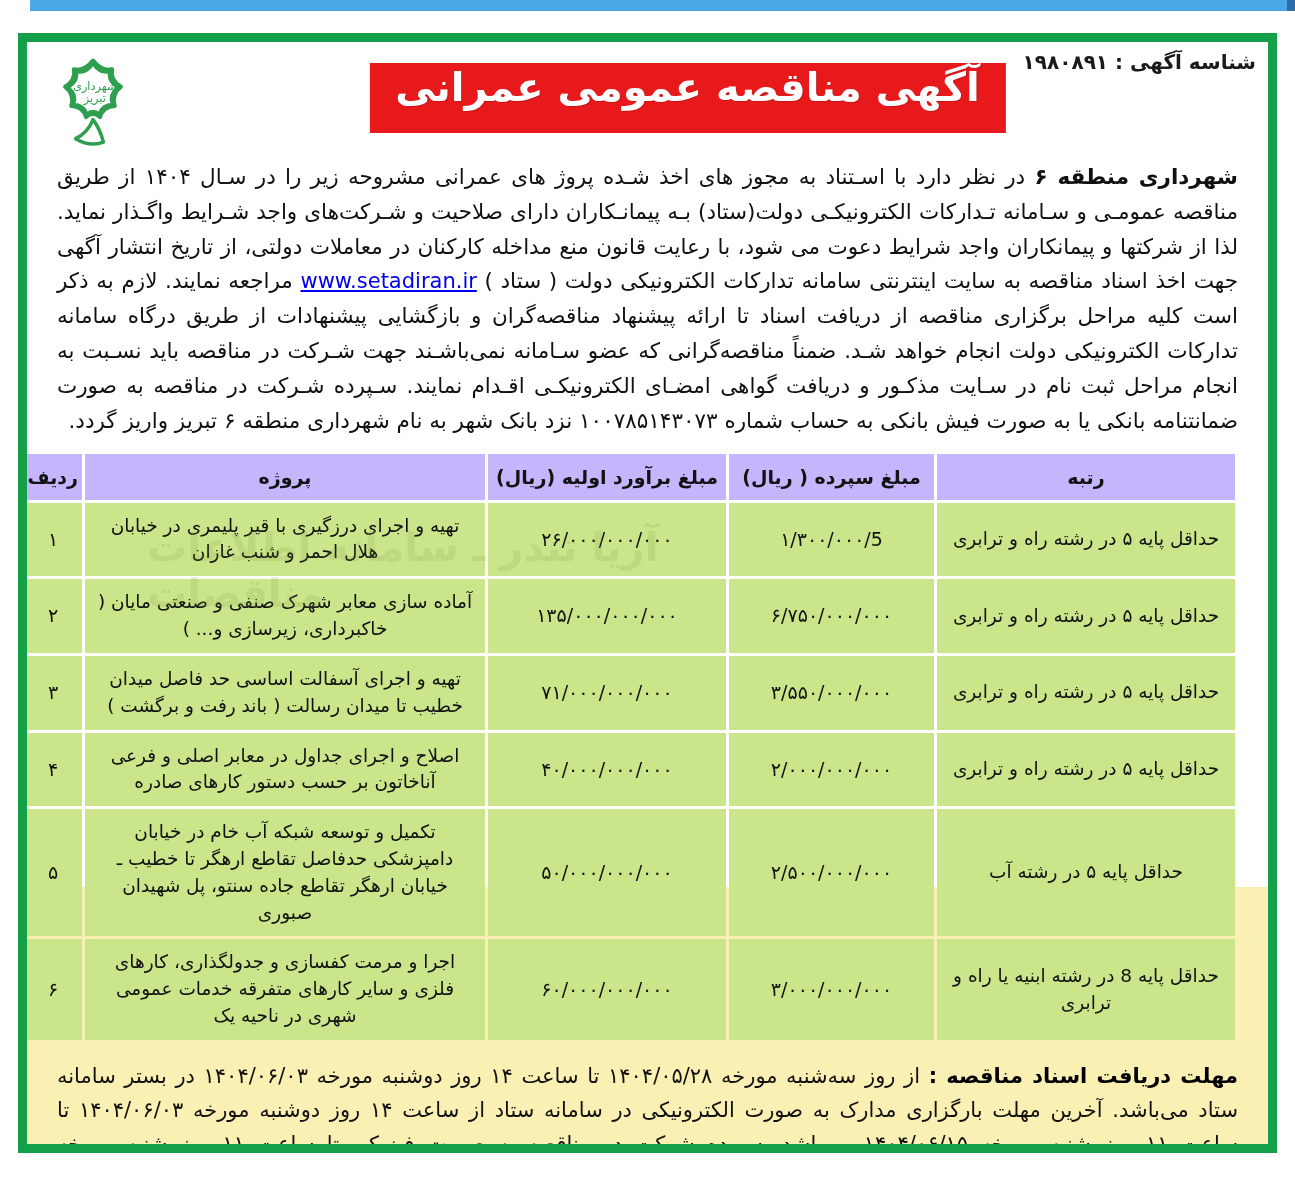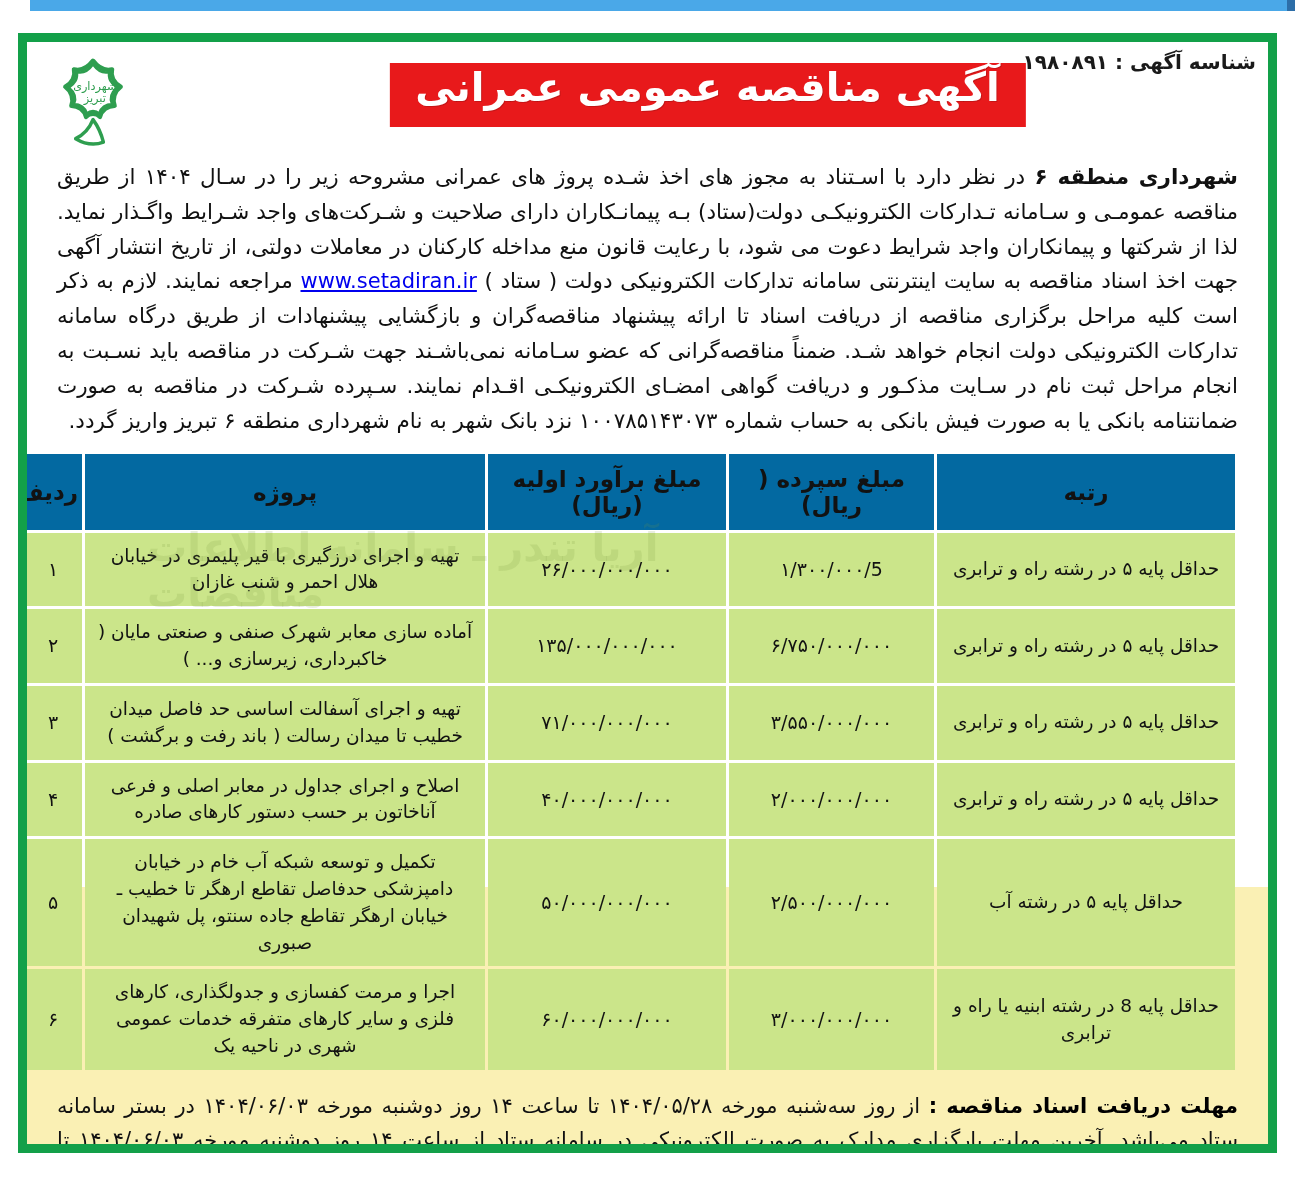--- a/index.html
+++ b/index.html
@@ -84,27 +84,27 @@
     font-size: 20px;
     font-weight: bold;
     color: #1a1a1a;
     white-space: nowrap;
   }
   .title-banner {
     position: absolute;
     top: 21px;
     left: 50%;
     transform: translateX(-50%);
-    margin-left: 60px;
+    margin-left: 40px;
     background: #e8191b;
     color: #ffffff;
     font-size: 40px;
     font-weight: bold;
     letter-spacing: -2px;
-    padding: 4px 26px 20px 26px;
+    padding: 4px 26px 26px 26px;
     line-height: 1.0;
     white-space: nowrap;
     text-shadow: 1px 1px 0 rgba(0,0,0,.15);
   }
   .logo {
     position: absolute;
     top: 10px;
     left: 14px;
     width: 104px;
     height: 104px;
@@ -131,23 +131,23 @@
   
   .tender-table {
     position: relative;
     margin: 12px 30px 0 30px;
     border-collapse: separate;
     border-spacing: 3px;
     width: calc(100% - 60px);
     table-layout: fixed;
   }
   .tender-table th {
-    background: #0369a1;
+    background: #c4b5fd;
     color: #121212;
-    font-size: 23px;
+    font-size: 19px;
     font-weight: bold;
     padding: 12px 4px;
     text-align: center;
     vertical-align: middle;
   }
   .tender-table td {
     background: #cbe58a;
     color: #121212;
     font-size: 18.5px;
     padding: 10px 8px;

